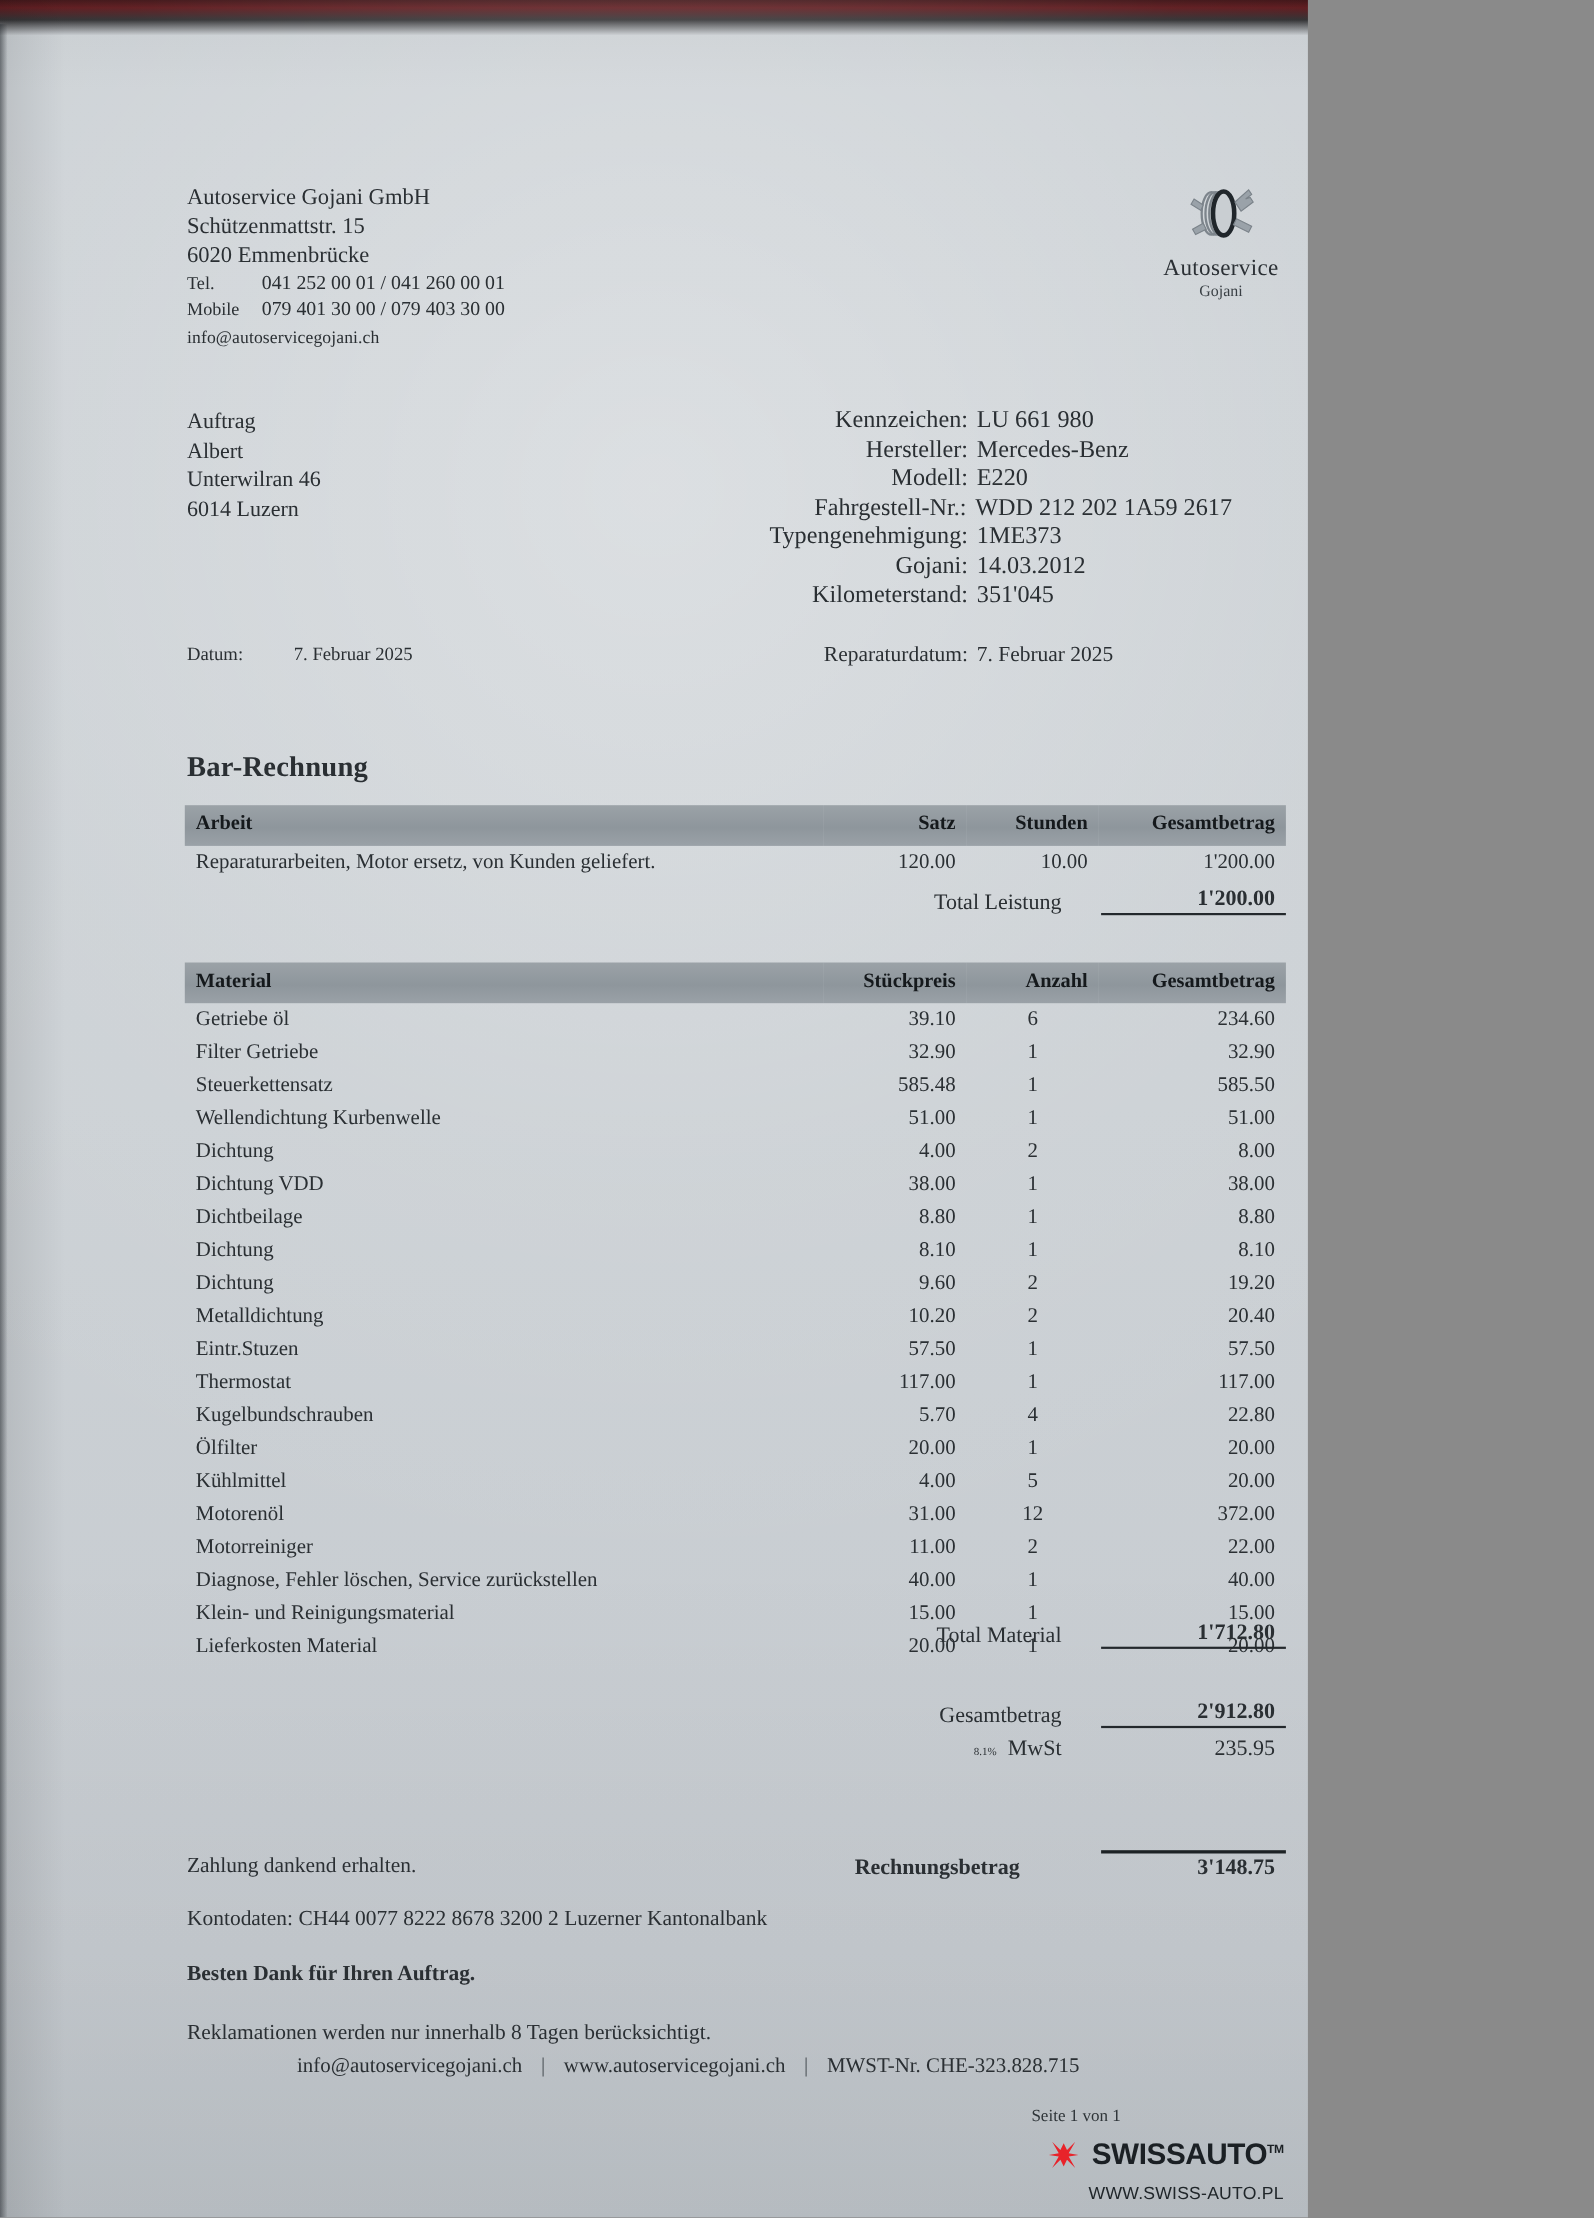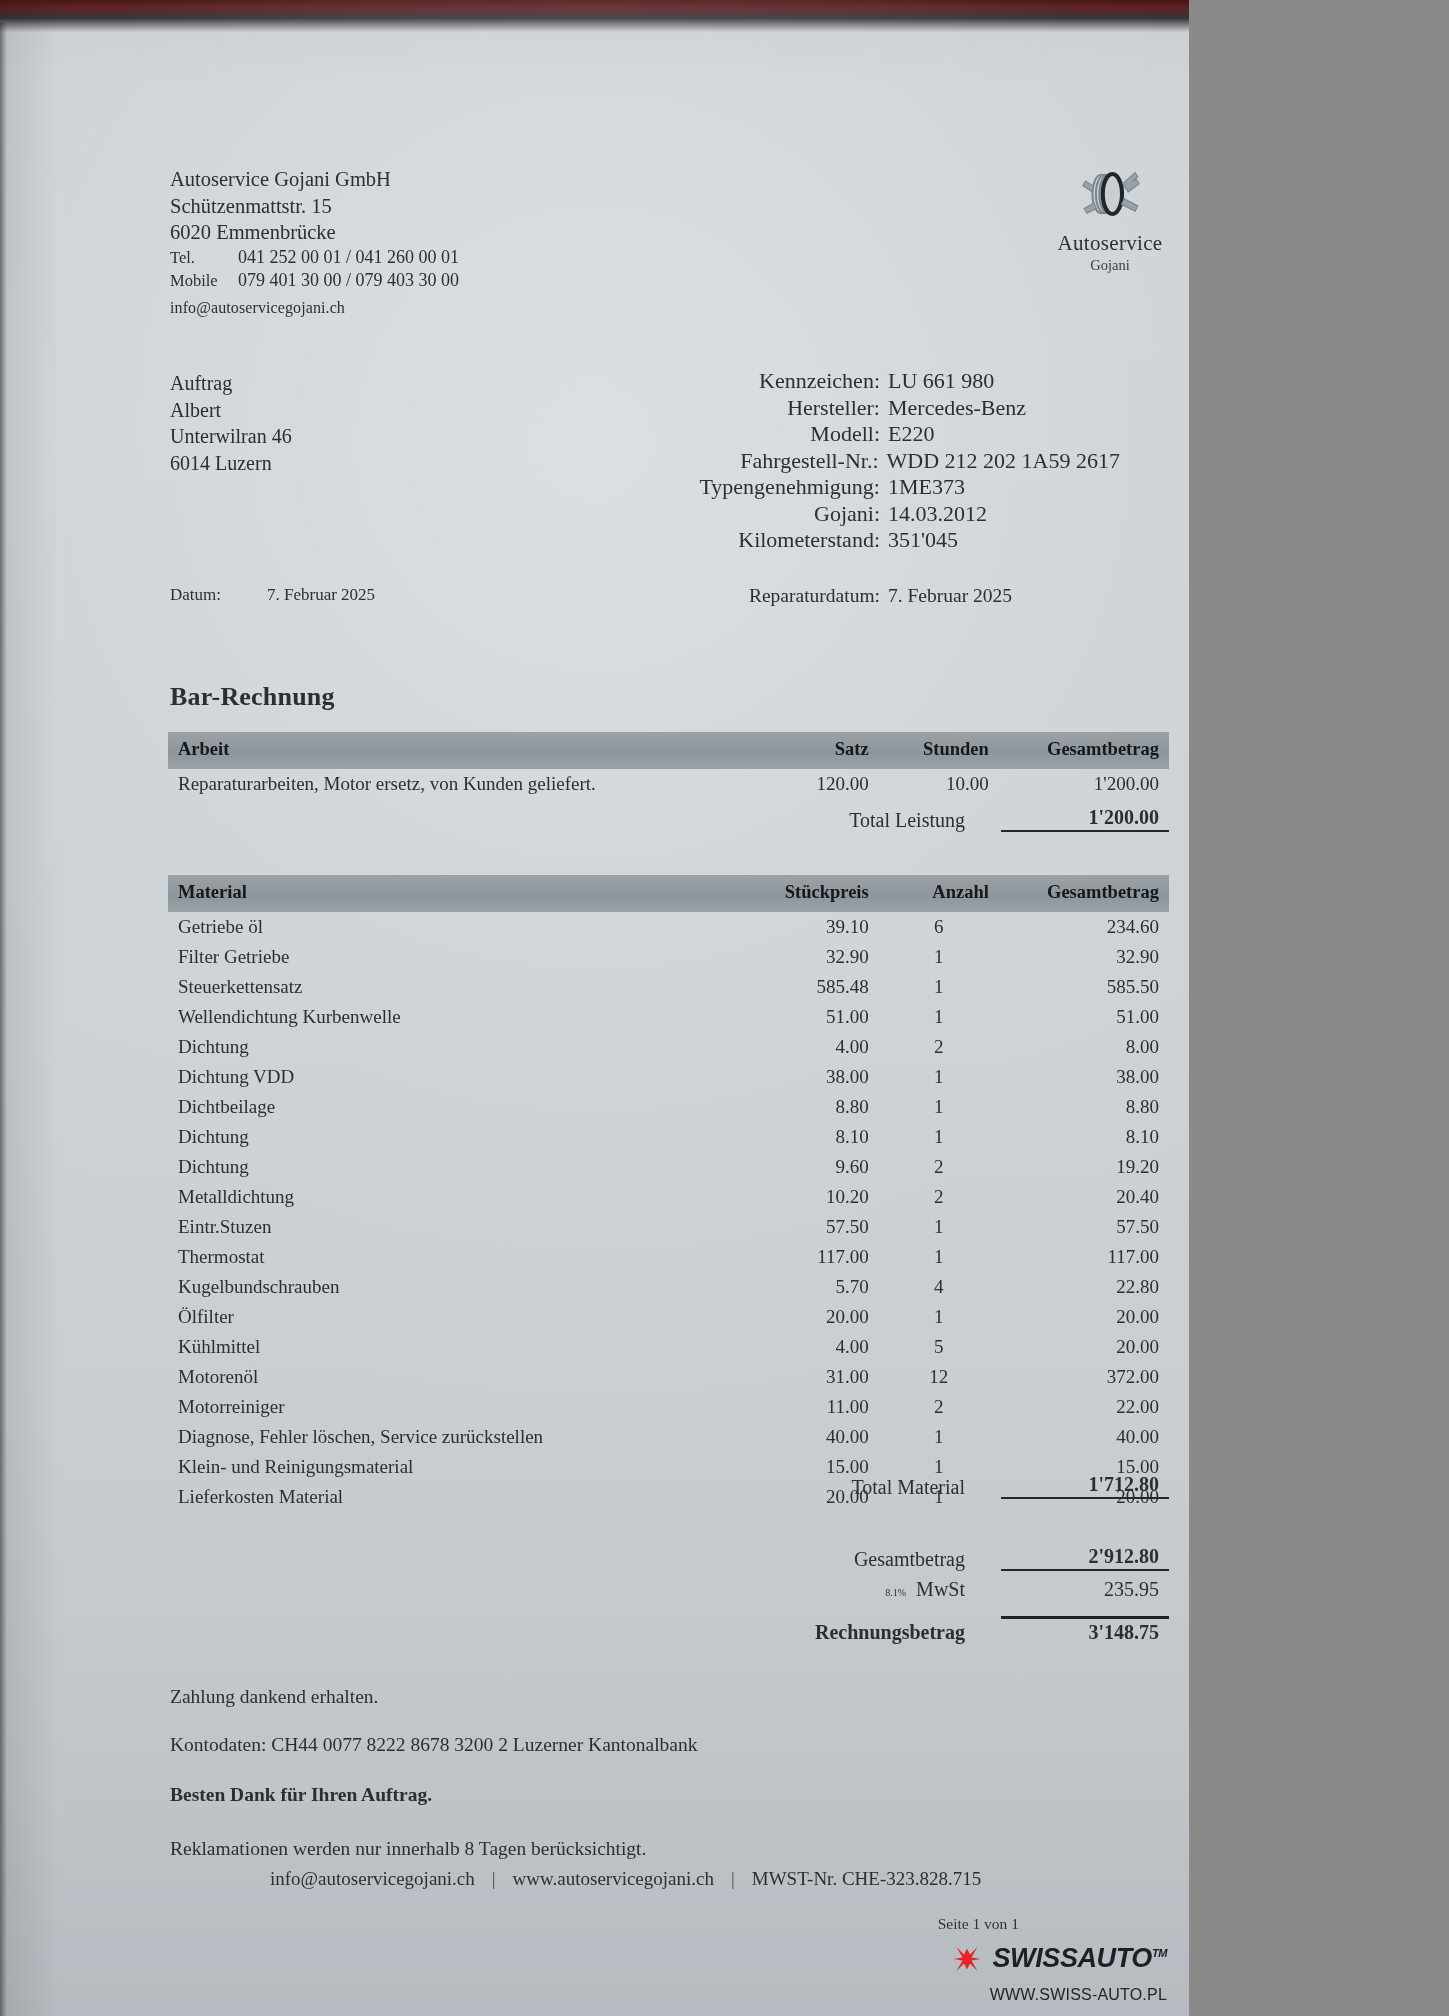--- a/index.html
+++ b/index.html
@@ -127,21 +127,21 @@
   .total-line .t-value { width: 158px; text-align: right; padding-right: 10px; }
   .t-value.uline { font-weight: bold; border-bottom: 2px solid #23282c; padding-bottom: 1px; }
   .t-value.topline { border-top: 3px solid #1d2225; padding-top: 2px; font-weight: bold; }
   .t-label.bold { font-weight: bold; }
   .pct { font-size: 10px; }
 
   .total-leistung { top: 806px; }
   .total-material { top: 1473px; }
   .sum-gesamt { top: 1545px; }
   .sum-mwst   { top: 1578px; }
-  .sum-rechnung { top: 1616px; }
+  .sum-rechnung { top: 1682px; gap: 38px; }
 
   
   .foot { position: absolute; left: 170px; font-size: 19.5px; }
   .foot-pay   { top: 1686px; }
   .foot-bank  { top: 1734px; }
   .foot-thanks{ top: 1784px; font-weight: bold; }
   .foot-rekl  { top: 1838px; }
   .foot-links { top: 1868px; left: 270px; font-size: 19px; display: flex; gap: 17px; }
   .foot-links .sep { color: #4a5055; }
 
@@ -151,21 +151,21 @@
   }
 
   
   .swissauto {
     position: absolute; right: 22px; bottom: 42px;
     display: flex; align-items: center; gap: 10px;
   }
   .sa-star { width: 30px; height: 30px; display: block; }
   .sa-text {
     font-family: "Liberation Sans", "DejaVu Sans", sans-serif;
-    font-weight: bold; font-size: 27px; color: #1b2024; letter-spacing: -0.4px; font-style: italic;
+    font-weight: bold; font-size: 27px; color: #1b2024; letter-spacing: -0.4px;
   }
   .sa-tm { font-size: 11px; vertical-align: super; font-weight: bold; }
   .sa-url {
     position: absolute; right: 22px; bottom: 12px;
     font-family: "Liberation Sans", "DejaVu Sans", sans-serif;
     font-size: 16px; color: #20262a; letter-spacing: 0.2px;
   }
 </style>
 </head>
 <body>

